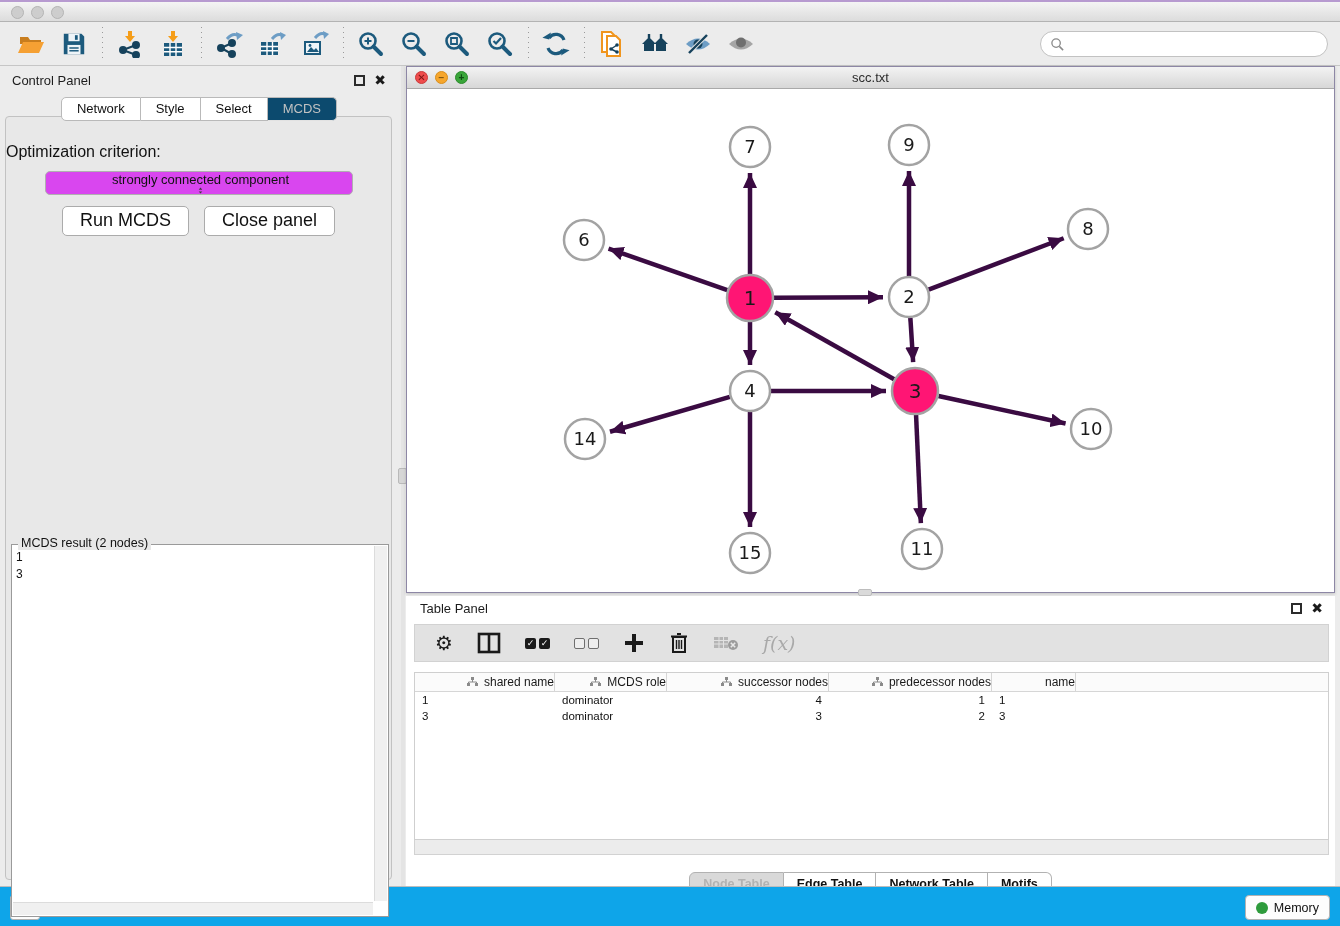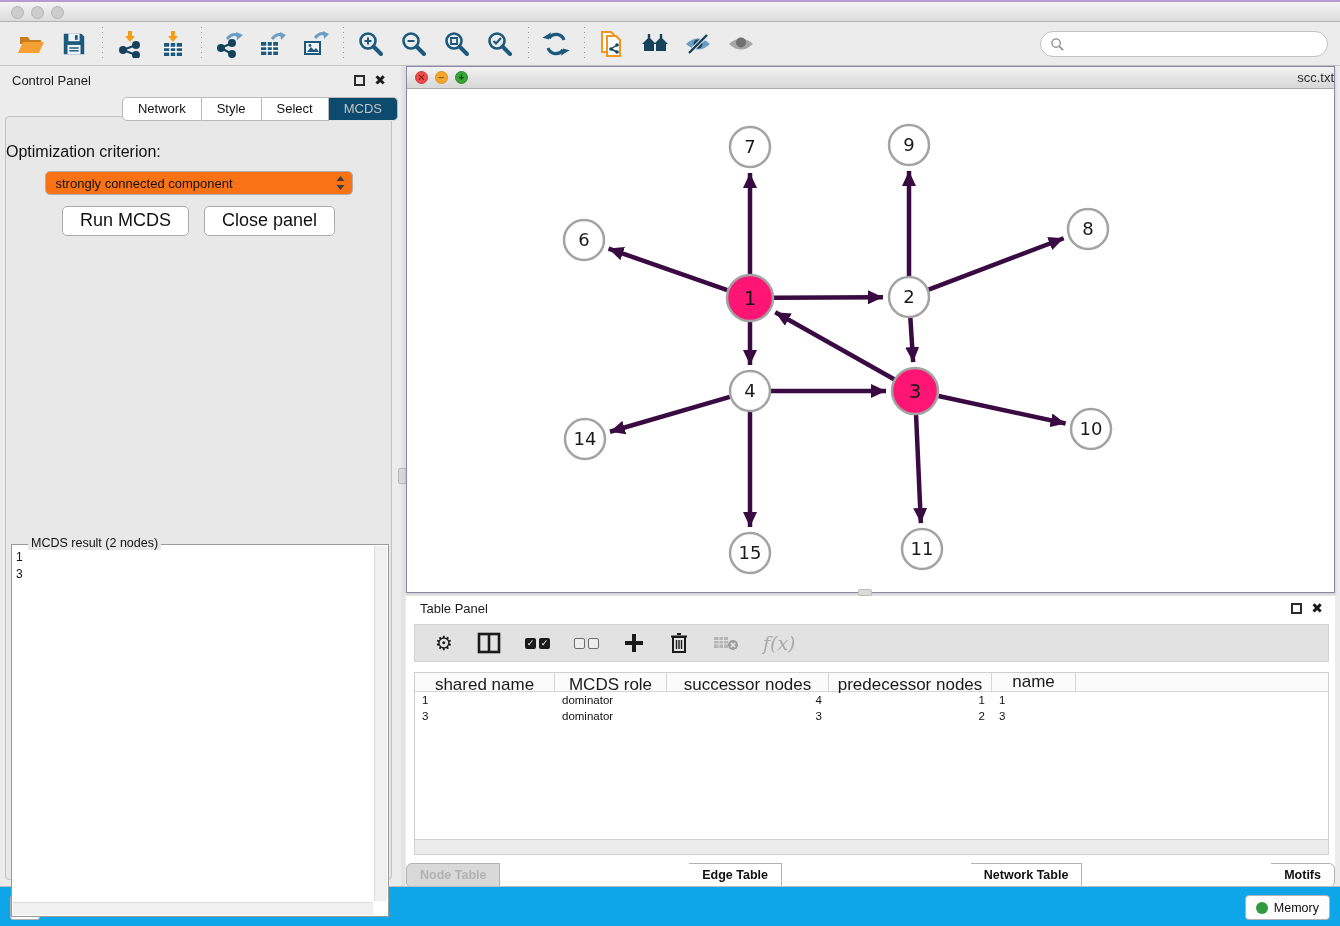--- a/index.html
+++ b/index.html
@@ -28,38 +28,38 @@
     border:1px solid #c2c2c2; border-radius:13px; display:flex; align-items:center; padding-left:9px; }
   .search-box input { border:none; outline:none; flex:1; height:20px; font-size:13px; background:transparent; }
 
   
   .control-panel { position:absolute; left:0; top:66px; width:398px; height:820px; background:#ececec; }
   .cp-header { height:28px; display:flex; align-items:center; padding:0 12px; }
   .cp-title { font-size:13px; color:#1c1c1c; }
   .cp-header-icons { margin-left:auto; display:flex; gap:9px; align-items:center; }
   .float-glyph { width:11px; height:11px; border:2px solid #2b2b2b; display:inline-block; }
   .close-glyph { font-size:14px; font-weight:bold; color:#1a1a1a; line-height:11px; }
-  .cp-tabs { position:relative; z-index:2; display:flex; justify-content:flex-end; margin-top:3px; }
+  .cp-tabs { position:relative; z-index:2; display:flex; justify-content:center; margin-top:3px; }
   .cp-tab { padding:3px 15px 4px; font-size:13px; background:#fff; border:1px solid #b9b9b9;
     border-left-width:0; color:#111; }
   .cp-tab:first-child { border-left-width:1px; border-top-left-radius:5px; border-bottom-left-radius:5px; }
   .cp-tab.active { background:#0c4a6e; color:#c2c2c2; border-top-right-radius:5px;
     border-bottom-right-radius:5px; border-bottom-color:#e2e2e2; }
   .cp-content { position:absolute; z-index:1; left:5px; right:6px; top:50px; bottom:6px;
     background:#e8e8e8; border:1px solid #c2c2c2; border-radius:4px; }
   .opt-label { margin-top:26px; font-size:16px; color:#111; }
-  .dropdown { margin:10px auto 0; width:308px; height:24px; background:#f97316; border:1px solid #b0b0b0;
-    border-radius:5px; display:flex; align-items:center; padding:0 6px 0 10px; }
+  .dropdown { margin:10px auto 0; width:308px; height:24px; background:#d946ef; border:1px solid #b0b0b0;
+    border-radius:5px; display:flex; align-items:center; padding:0 6px 0 10px;flex-direction:column; }
   .dd-value { flex:1; font-size:13px; color:#111; }
   .btn-row { display:flex; justify-content:center; gap:15px; margin-top:11px; }
   .push-btn { padding:3px 17px 4px; background:#fff; border:1px solid #ababab; border-radius:5px;
     font-size:18px; color:#111; }
   .result-box { position:absolute; left:5px; top:427px; width:378px; height:373px;
     border:1px solid #9a9a9a; background:#fff; }
-  .result-legend { position:absolute; top:-9px; left:16px; background:#e8e8e8; padding:0 3px;
+  .result-legend { position:absolute; top:-9px; left:6px; background:#e8e8e8; padding:0 3px;
     font-size:12.5px; color:#111; }
   .result-body { position:absolute; inset:2px 15px 15px 4px; font-size:12px; line-height:17px;
     color:#111; padding-top:2px; }
   .result-vtrack { position:absolute; top:1px; bottom:15px; right:1px; width:13px; background:#f0f0f0; border-left:1px solid #dcdcdc; }
   .result-htrack { position:absolute; left:1px; right:15px; bottom:1px; height:13px; background:#f0f0f0; border-top:1px solid #dcdcdc; }
 
   
   .v-splitter { position:absolute; left:401px; top:66px; width:4px; height:820px; background:#e4e4e4; }
   .v-handle { position:absolute; left:398px; top:468px; width:9px; height:16px; background:#d6d6d6;
     border:1px solid #b9b9b9; border-radius:2px; }
@@ -70,47 +70,47 @@
   .network-window { position:absolute; left:406px; top:66px; width:929px; height:527px;
     background:#fff; border:1px solid #8d87a5; box-shadow:0 1px 3px rgba(0,0,0,.18); }
   .nw-titlebar { position:relative; height:22px; background:linear-gradient(#f3f3f3,#d7d7d7);
     border-bottom:1px solid #a9a9a9; display:flex; align-items:center; }
   .nw-lights { display:flex; gap:7px; margin-left:8px; }
   .nwl { width:13px; height:13px; border-radius:50%; font-size:10px; font-weight:bold;
     display:flex; align-items:center; justify-content:center; line-height:1; }
   .nwl.red { background:#ee4c4c; border:1px solid #ca3a3a; color:#7d1414; }
   .nwl.yellow { background:#f6a62c; border:1px solid #d88e1c; color:#7d5410; }
   .nwl.green { background:#39a539; border:1px solid #2c8b2c; color:#0f4d12; }
-  .nw-title { position:absolute; left:0; right:0; top:3px; text-align:right; font-size:13px; color:#2c2c2c; }
+  .nw-title { position:absolute; left:0; right:0; top:3px; text-align:center; font-size:13px; color:#2c2c2c; }
   .nw-canvas { position:relative; width:927px; height:503px; background:#fff; }
 
   
   .table-panel { position:absolute; left:406px; top:596px; width:929px; height:290px; background:#ffffff; }
   .tp-header { height:24px; display:flex; align-items:center; padding:0 12px 0 14px; }
   .tp-title { font-size:13px; color:#1c1c1c; }
   .tp-toolbar { margin:4px 6px 0 8px; height:38px; background:#e2e2e2; border:1px solid #d2d2d2;
     display:flex; align-items:center; gap:24px; padding-left:20px; }
   .gear-glyph { font-size:20px; color:#1a1a1a; line-height:1; font-family:"DejaVu Sans",sans-serif; }
   .checkpair { display:flex; gap:3px; }
   .cb { width:11px; height:11px; border-radius:2px; }
   .cb.checked { background:#1b1b1b; color:#fff; font-size:9px; font-weight:bold;
     display:flex; align-items:center; justify-content:center; }
   .cb.empty { background:#eee; border:1.5px solid #6f6f6f; }
   .fx-label { font-family:"DejaVu Serif","Liberation Serif",serif; font-style:italic;
     font-size:19px; color:#a9a9a9; }
   .tp-table { margin:10px 6px 0 8px; height:168px; background:#fff; border:1px solid #cfcfcf;
     overflow:hidden; }
   .tbl-head { display:flex; height:19px; border-bottom:1px solid #d6d6d6; background:#fbfbfb; }
-  .th-cell { display:flex; align-items:center; justify-content:center; gap:6px; font-size:17px;
-    color:#1a1a1a; border-right:1px solid #d6d6d6;flex-direction:column; }
+  .th-cell { display:flex; align-items:center; justify-content:flex-end; gap:6px; font-size:12px;
+    color:#1a1a1a; border-right:1px solid #d6d6d6; }
   .tbl-row { display:flex; height:16px; align-items:center; }
   .td-cell { font-size:11.5px; color:#111; padding:0 7px; }
   .td-right { text-align:right; }
   .tp-scrollstrip { margin:0 6px 0 8px; height:15px; background:#ececec; border:1px solid #d2d2d2; border-top:none; }
-  .tp-tabs { display:flex; justify-content:space-between; margin-top:8px; }
+  .tp-tabs { display:flex; justify-content:center; margin-top:17px; }
   .tp-tab { padding:4px 13px 5px; font-size:12.5px; font-weight:bold; background:#fff;
     border:1px solid #b2b2b2; border-left-width:0; color:#111; }
   .tp-tab:first-child { border-left-width:1px; border-top-left-radius:6px; border-bottom-left-radius:6px; }
   .tp-tab:last-child { border-top-right-radius:6px; border-bottom-right-radius:6px; }
   .tp-tab.active { background:#d9d9d9; color:#b2b2b2; }
 
   
   .status-bar { position:absolute; left:0; right:0; top:886px; height:40px; background:#0ea5e9;
     border-top:1px solid #bdbdbd; }
   .list-btn { position:absolute; left:10px; top:8px; width:30px; height:25px; background:#fdfdfd;

